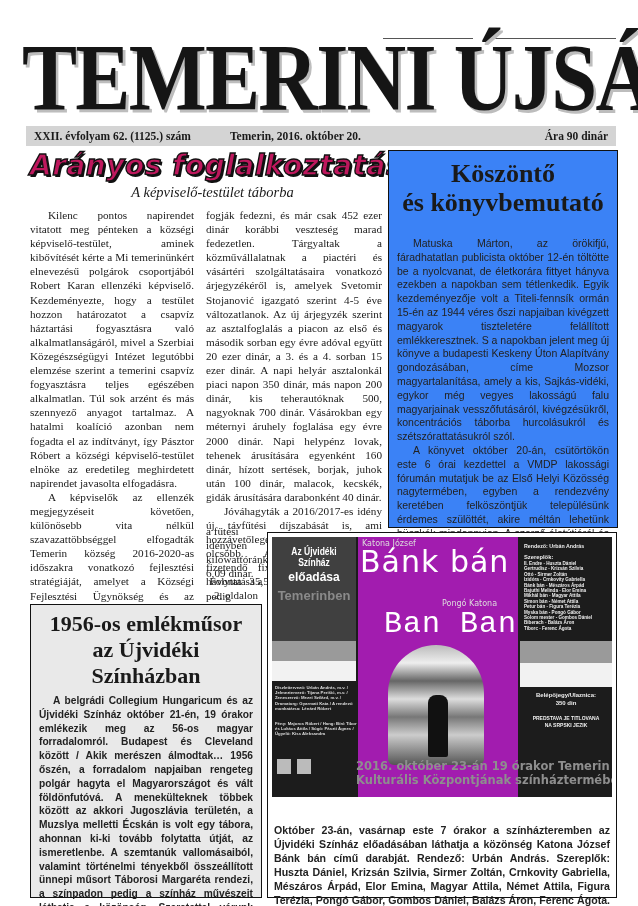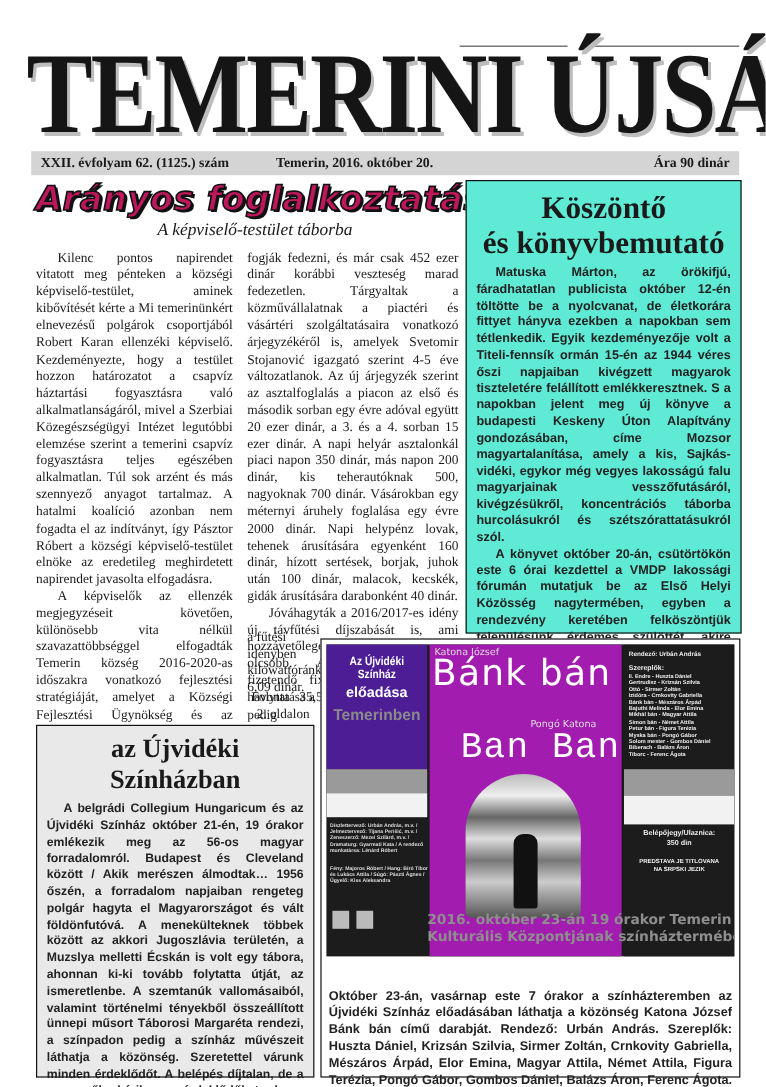--- a/index.html
+++ b/index.html
@@ -20,35 +20,35 @@
   .subhead-main { position: absolute; left: 40px; top: 184px; width: 345px; text-align: center; font-family: "Liberation Serif", serif; font-style: italic; font-size: 14.5px; }
 
   .col { position: absolute; font-family: "Liberation Serif", serif; font-size: 11.2px; line-height: 14.1px; text-align: justify; hyphens: auto; }
   .col p { text-indent: 18px; }
   .col1 { left: 30px; top: 208px; width: 164px; }
   .col2 { left: 206px; top: 208px; width: 176px; }
   .col2 p.noindent { text-indent: 0; }
   .col2-narrow { position: absolute; left: 206px; top: 524px; width: 56px; font-family: "Liberation Serif", serif; font-size: 11.2px; line-height: 14.1px; }
   .continue { position: absolute; left: 206px; top: 574px; width: 60px; font-family: Liberation Serif, serif; font-size: 11px; line-height: 14px; text-align: center; }
 
-  .box-koszonto { position: absolute; left: 388px; top: 150px; width: 230px; height: 378px; background: #5eead4; border: 1.5px solid #111; padding: 8px 8px 6px 8px; }
+  .box-koszonto { position: absolute; left: 388px; top: 150px; width: 230px; height: 378px; background: #3b82f6; border: 1.5px solid #111; padding: 8px 8px 6px 8px; }
   .box-koszonto h2 { font-family: "Liberation Serif", serif; font-weight: bold; font-size: 26px; line-height: 29px; text-align: center; color: #1a1a1a; }
-  .box-koszonto .body { margin-top: 4px; font-family: "Liberation Sans", sans-serif; font-weight: bold; font-size: 10.5px; line-height: 13.8px; text-align: justify; color: #222; }
+  .box-koszonto .body { margin-top: 20px; font-family: "Liberation Sans", sans-serif; font-weight: normal; font-size: 10.5px; line-height: 13.8px; text-align: justify; color: #222; }
   .box-koszonto .body p { text-indent: 16px; }
   .box-koszonto .sign { text-align: right; font-family: "Liberation Sans", sans-serif; font-weight: bold; font-size: 10.5px; margin-top: 2px; }
 
   .box-1956 { position: absolute; left: 30px; top: 604px; width: 232px; height: 294px; background: #e9e9e9; border: 1.5px solid #111; padding: 6px 8px; }
   .box-1956 h2 { font-family: "Liberation Serif", serif; font-weight: bold; font-size: 22px; line-height: 26px; text-align: center; }
   .box-1956 .body { margin-top: 5px; font-family: "Liberation Sans", sans-serif; font-weight: bold; font-size: 10.2px; line-height: 13.8px; text-align: justify; color: #222; }
   .box-1956 .body p { text-indent: 14px; }
 
   .box-poster { position: absolute; left: 267px; top: 532px; width: 350px; height: 366px; border: 1.5px solid #111; background: #fff; }
   .poster { position: absolute; left: 4px; top: 4px; width: 340px; height: 260px; background: #1c1c1c; overflow: hidden; }
   .poster-left { position: absolute; left: 0; top: 0; width: 84px; height: 260px; }
-  .poster-left .title-block { position: absolute; left: 0; top: 0; width: 84px; height: 104px; background: #4c1d95; text-align: center; color: #fff; font-family: "Liberation Sans", sans-serif; font-weight: bold; }
+  .poster-left .title-block { position: absolute; left: 0; top: 0; width: 84px; height: 104px; background: #404040; text-align: center; color: #fff; font-family: "Liberation Sans", sans-serif; font-weight: bold; }
   .pl-l1 { font-size: 10px; margin-top: 9px; transform: scaleX(0.85); }
   .pl-l2 { font-size: 12px; margin-top: 2px; }
   .pl-l3 { font-size: 13px; color: #8a8a8a; margin-top: 4px; }
   .poster-left .greybar { position: absolute; left: 0; top: 104px; width: 84px; height: 20px; background: #9a9a9a; }
   .poster-left .whitebar { position: absolute; left: 0; top: 124px; width: 84px; height: 20px; background: #f2f2f2; }
   .poster-left .credits { position: absolute; left: 3px; top: 148px; width: 82px; color: #ddd; font-family: "Liberation Sans", sans-serif; font-weight: bold; font-size: 4.3px; line-height: 5.2px; }
   .poster-left .credits2 { top: 184px; }
   .poster-logos { position: absolute; left: 5px; top: 222px; }
   .poster-logos .logo { display: inline-block; width: 14px; height: 15px; background: #bbb; margin-right: 6px; }
   .poster-mid { position: absolute; left: 86px; top: 0; width: 160px; height: 260px; background: #a21caf; }
@@ -104,20 +104,21 @@
   <h2>Köszöntő</h2>
   <h2>és könyvbemutató</h2>
   <div class="body">
     <p>Matuska Márton, az örökifjú, fáradhatatlan publicista október 12-én töltötte be a nyolcvanat, de életkorára fittyet hányva ezekben a napokban sem tétlenkedik. Egyik kezdeményezője volt a Titeli-fennsík ormán 15-én az 1944 véres őszi napjaiban kivégzett magyarok tiszteletére felállított emlékkeresztnek. S a napokban jelent meg új könyve a budapesti Keskeny Úton Alapítvány gondozásában, címe Mozsor magyartalanítása, amely a kis, Sajkás-vidéki, egykor még vegyes lakosságú falu magyarjainak vesszőfutásáról, kivégzésükről, koncentrációs táborba hurcolásukról és szétszórattatásukról szól.</p>
     <p>A könyvet október 20-án, csütörtökön este 6 órai kezdettel a VMDP lakossági fórumán mutatjuk be az Első Helyi Közösség nagytermében, egyben a rendezvény keretében felköszöntjük településünk érdemes szülöttét, akire méltán lehetünk büszkék mindannyian. A szerző életútjáról és legújabb munkájáról Ternovácz István beszélget. Szeretettel várjuk Matuska Márton olvasóit, tisztelőit és minden érdeklődőt!</p>
   </div>
   <div class="sign">Cs. B.</div>
 </div>
 
 <div class="box-1956">
+  <h2>1956-os emlékműsor</h2>
   <h2>az Újvidéki Színházban</h2>
   <div class="body">
     <p>A belgrádi Collegium Hungaricum és az Újvidéki Színház október 21-én, 19 órakor emlékezik meg az 56-os magyar forradalomról. Budapest és Cleveland között / Akik merészen álmodtak… 1956 őszén, a forradalom napjaiban rengeteg polgár hagyta el Magyarországot és vált földönfutóvá. A menekülteknek többek között az akkori Jugoszlávia területén, a Muzslya melletti Écskán is volt egy tábora, ahonnan ki-ki tovább folytatta útját, az ismeretlenbe. A szemtanúk vallomásaiból, valamint történelmi tényekből összeállított ünnepi műsort Táborosi Margaréta rendezi, a színpadon pedig a színház művészeit láthatja a közönség. Szeretettel várunk minden érdeklődőt. A belépés díjtalan, de a szervezők kérik az érdeklődőket, hogy részvételi szándékukat feltétlenül jelentsék (telefon: 525 552 vagy 657 2526).</p>
   </div>
 </div>
 
 <div class="box-poster">
   <div class="poster">
     <div class="poster-left">
       <div class="title-block">

